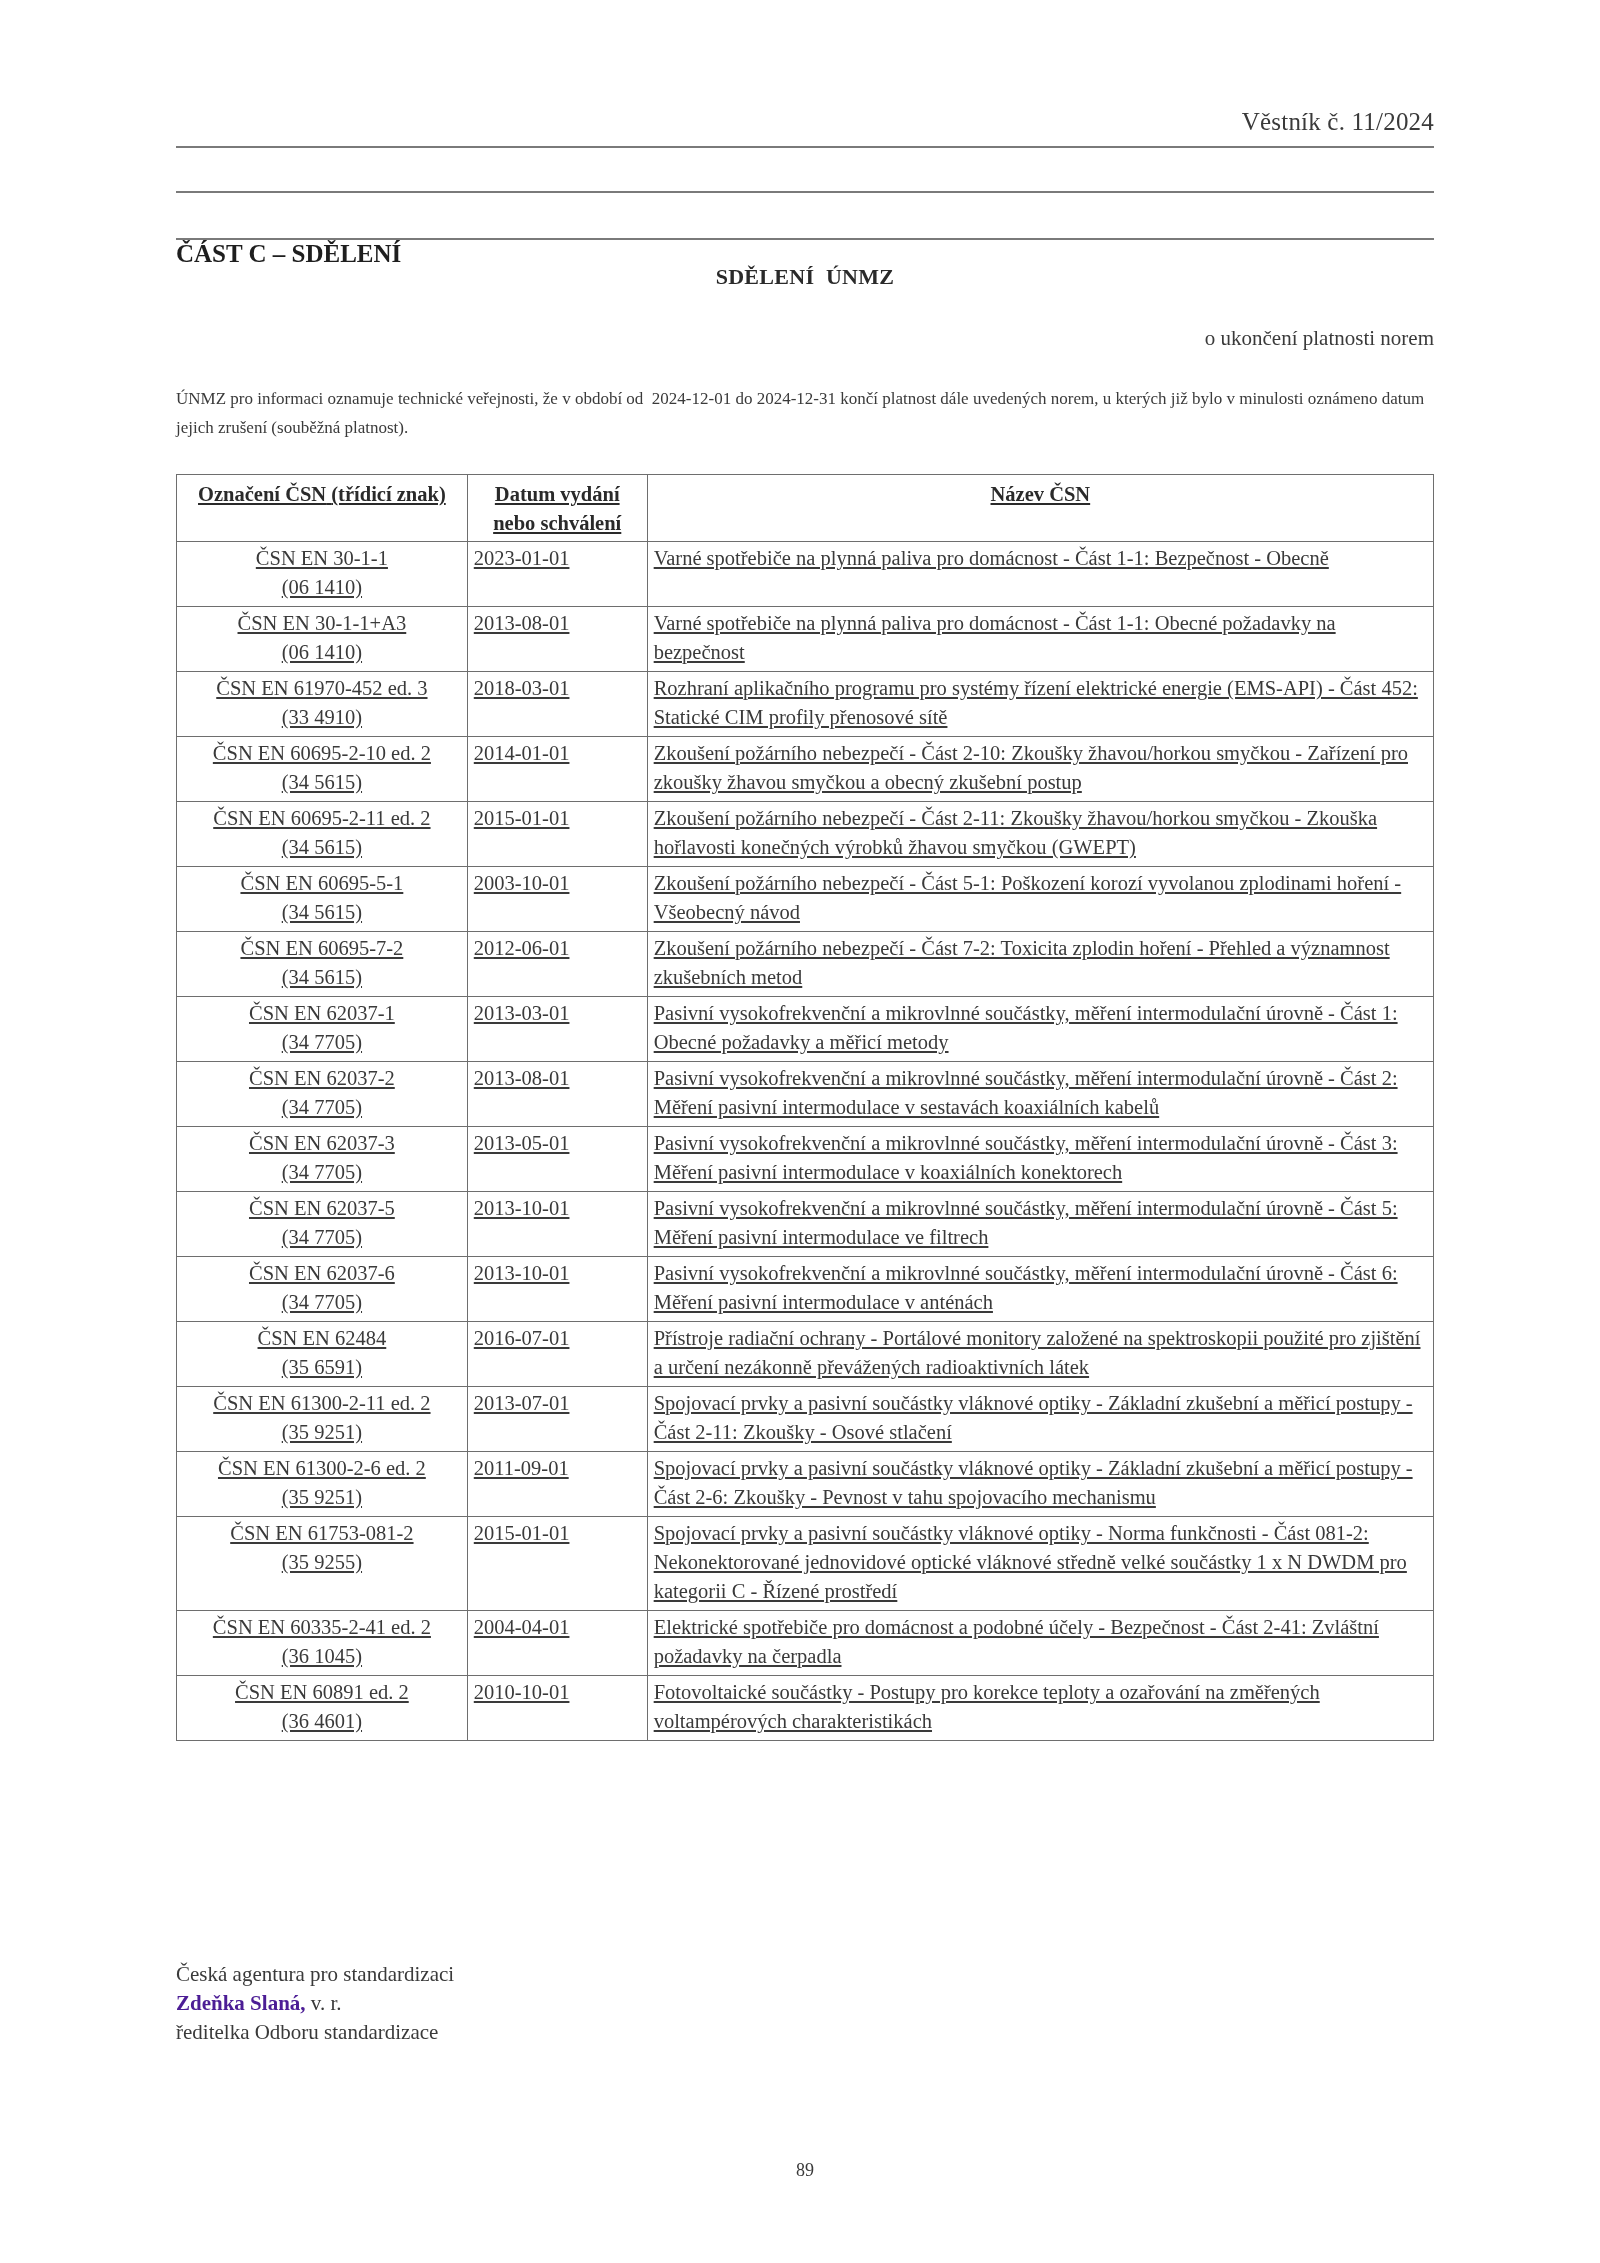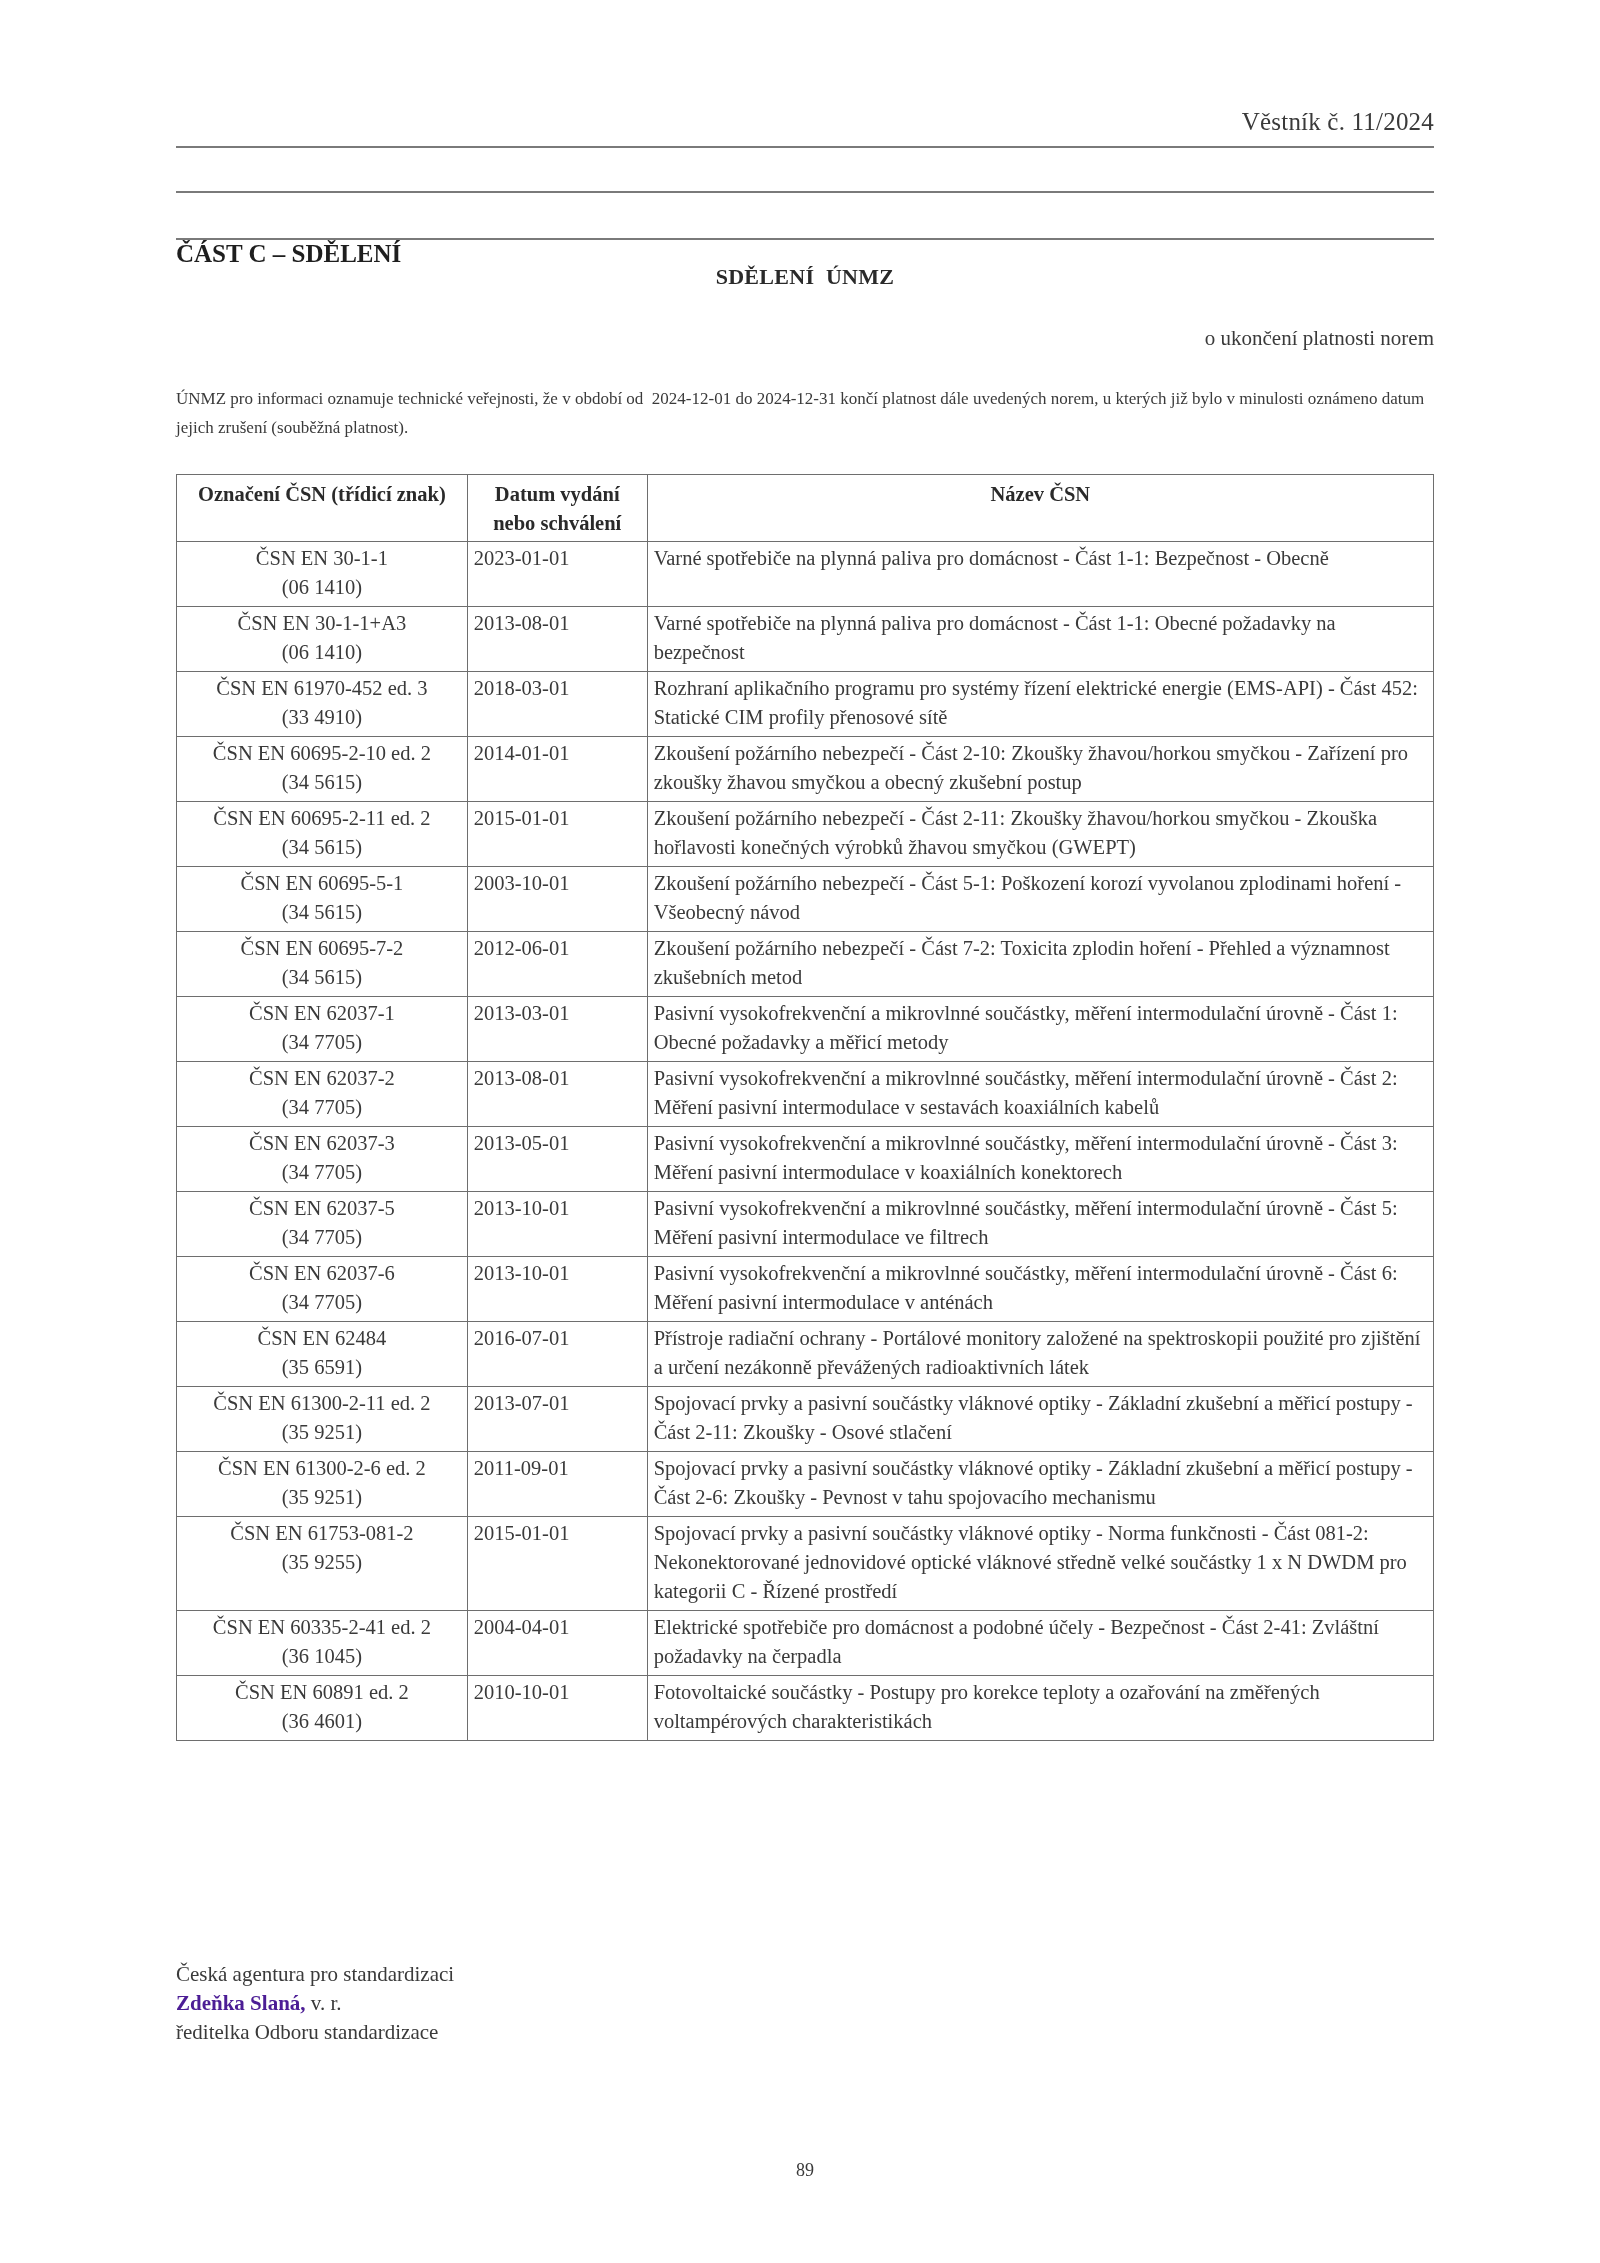--- a/index.html
+++ b/index.html
@@ -36,21 +36,21 @@
     .intro {
       position: absolute; left: 176px; width: 1262px; top: 384px;
       font-size: 17px; line-height: 29px; color: #3a3a3a;
     }
 
     table.norms {
       position: absolute; left: 176px; top: 474px; width: 1258px;
       border-collapse: collapse; font-size: 20.5px; line-height: 29px; color: #3a3a3a;
     }
     table.norms th, table.norms td {
-      border: 1.5px solid #6e6e6e; vertical-align: top; padding: 2px 6px 4px 6px;
+      border: 1.5px solid #6e6e6e; vertical-align: top; padding: 2px 6px 4px 6px; text-decoration: underline;
     }
     table.norms th {
       font-weight: bold; text-align: center; color: #2a2a2a; padding-top: 5px; padding-bottom: 3px;
     }
     table.norms col.c1 { width: 291px; }
     table.norms col.c2 { width: 180px; }
     table.norms col.c3 { width: 787px; }
     td .line { display: block; text-align: center; }
 
     .signature {

